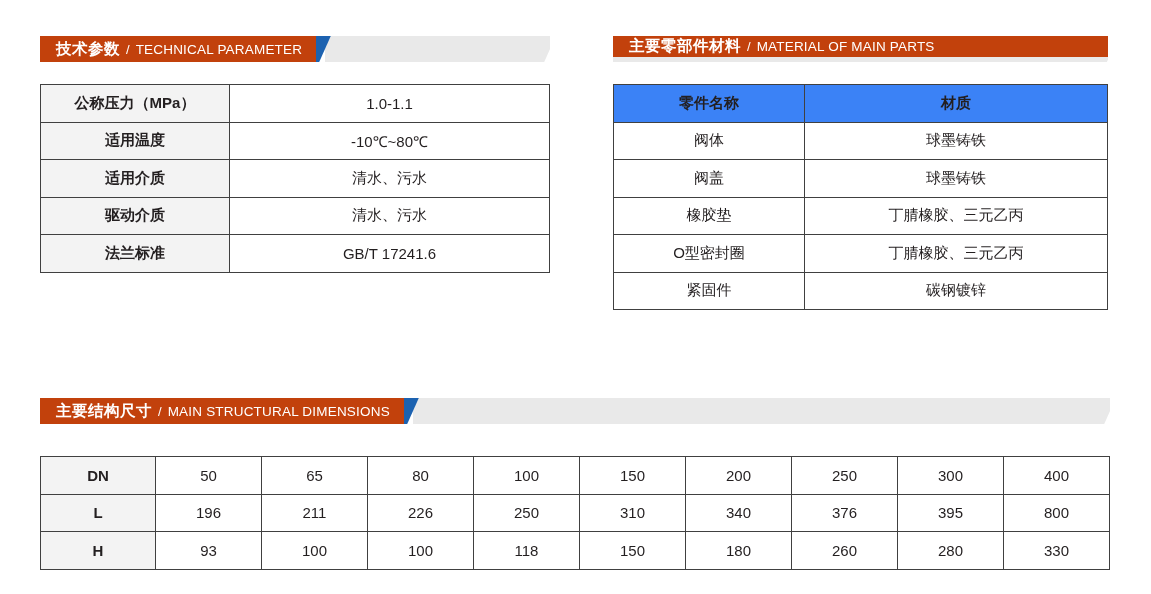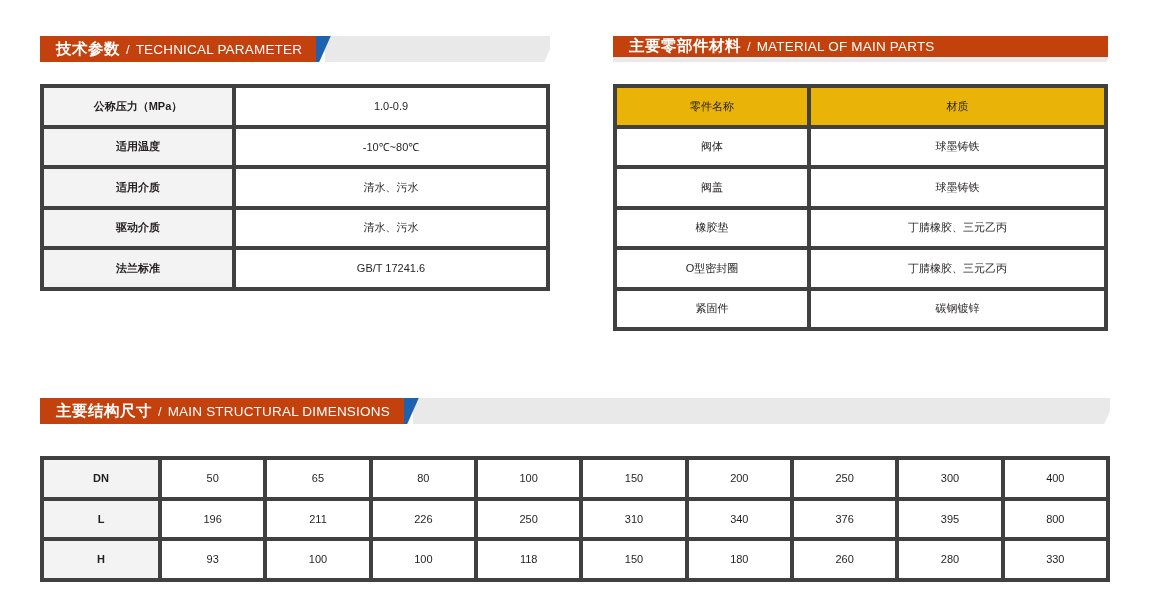--- a/index.html
+++ b/index.html
@@ -73,36 +73,36 @@
   }
 
   
   table {
     border-collapse: collapse;
     position: absolute;
     table-layout: fixed;
     background: #ffffff;
   }
   table td, table th {
-    border: 4px solid #404040;
-    font-size: 11px;
+    border: 1px solid #404040;
+    font-size: 15px;
     font-weight: normal;
     color: #231f20;
     text-align: center;
     padding: 0;
     height: 36.5px;
     vertical-align: middle;
   }
   .lbl-cell {
     background: #f3f3f3;
     font-weight: bold;
   }
   .hdr-cell {
-    background: #eab308;
-    font-weight: normal;
+    background: #3b82f6;
+    font-weight: bold;
   }
 
   
   #tbl-tech { left: 40px; top: 84px; width: 510px; }
   #tbl-tech td.k { width: 188px; }
 
   
   #tbl-mat { left: 613px; top: 84px; width: 495px; }
   #tbl-mat th.c1, #tbl-mat td.c1 { width: 190px; }
 
@@ -147,21 +147,21 @@
   <div class="sh-slant"></div>
   <div class="sh-tail-wrap">
     <div class="sh-tail"></div>
   </div>
 </div>
 
 <table id="tbl-tech">
   <tbody>
     <tr>
       <td class="k lbl-cell">公称压力（MPa）</td>
-      <td>1.0-0.9</td>
+      <td>1.0-1.1</td>
     </tr>
     <tr>
       <td class="k lbl-cell">适用温度</td>
       <td>-10℃~80℃</td>
     </tr>
     <tr>
       <td class="k lbl-cell">适用介质</td>
       <td>清水、污水</td>
     </tr>
     <tr>

